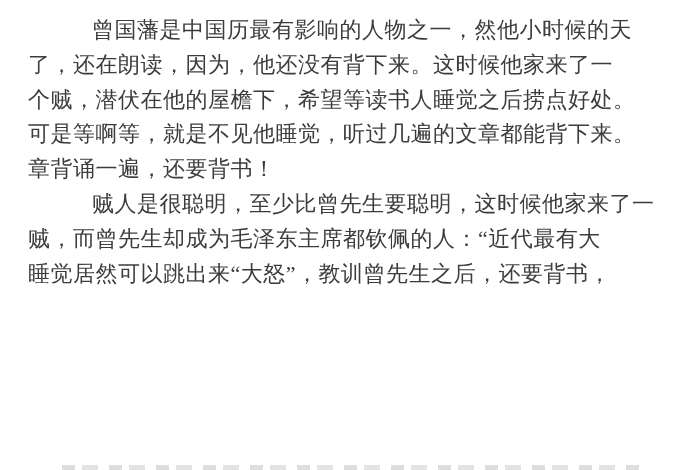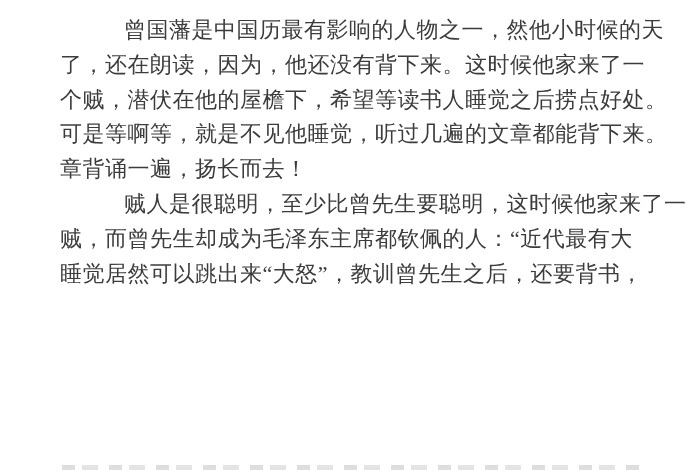--- a/index.html
+++ b/index.html
@@ -10,21 +10,21 @@
   body {
     width: 700px;
     height: 470px;
     overflow: hidden;
   }
   .page {
     position: relative;
     width: 700px;
     height: 470px;
     box-sizing: border-box;
-    padding: 13px 40px 0 60px;
+    padding: 13px 40px 0 28px;
     font-family: "Liberation Serif", "DejaVu Serif", serif;
     font-size: 22px;
     line-height: 34.8px;
     color: #3c3c3c;
     overflow: hidden;
   }
   .para {
     margin: 0;
   }
   .line {
@@ -55,21 +55,21 @@
 </head>
 <body>
 
 <div class="page">
 
   <div class="para">
     <div class="line indent">曾国藩是中国历最有影响的人物之一，然他小时候的天</div>
     <div class="line">了，还在朗读，因为，他还没有背下来。这时候他家来了一</div>
     <div class="line">个贼，潜伏在他的屋檐下，希望等读书人睡觉之后捞点好处。</div>
     <div class="line">可是等啊等，就是不见他睡觉，听过几遍的文章都能背下来。</div>
-    <div class="line">章背诵一遍，扬长而去！</div>
+    <div class="line">章背诵一遍，还要背书！</div>
   </div>
 
   <div class="para">
     <div class="line indent">贼人是很聪明，至少比曾先生要聪明，这时候他家来了一</div>
     <div class="line">贼，而曾先生却成为毛泽东主席都钦佩的人：“近代最有大</div>
   </div>
 
   <div class="para">
     <div class="line">睡觉居然可以跳出来“大怒”，教训曾先生之后，还要背书，</div>
   </div>

